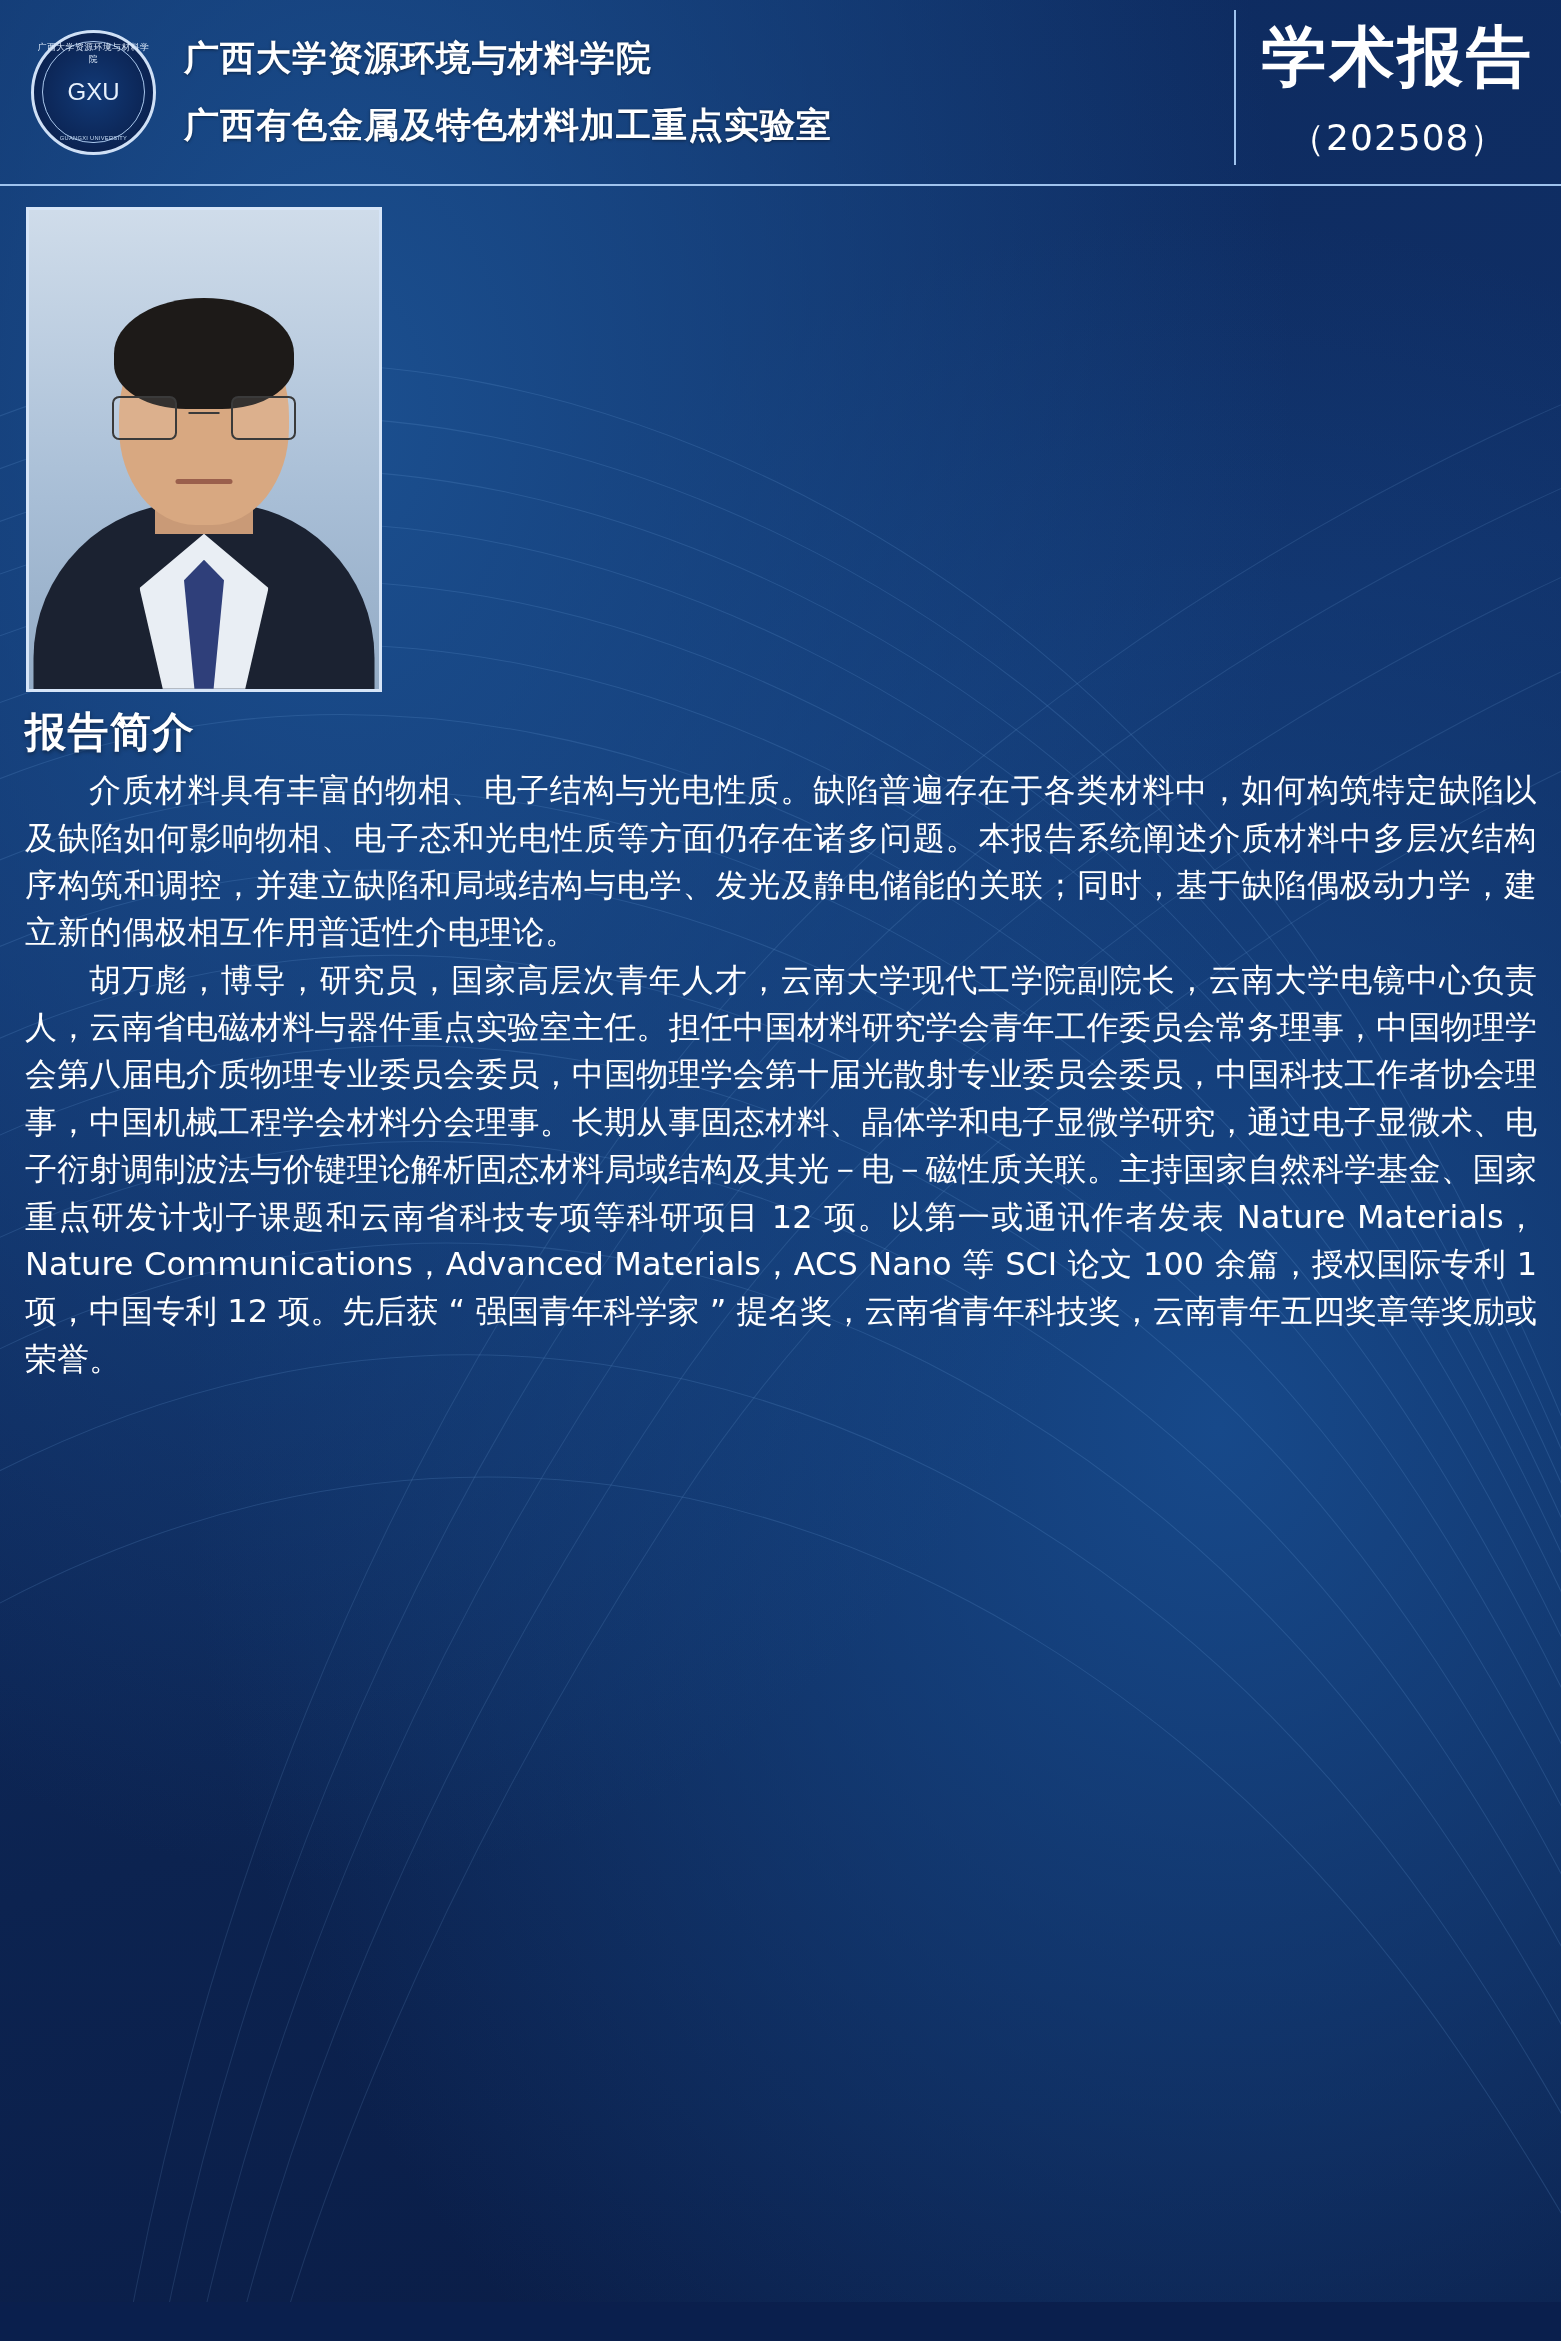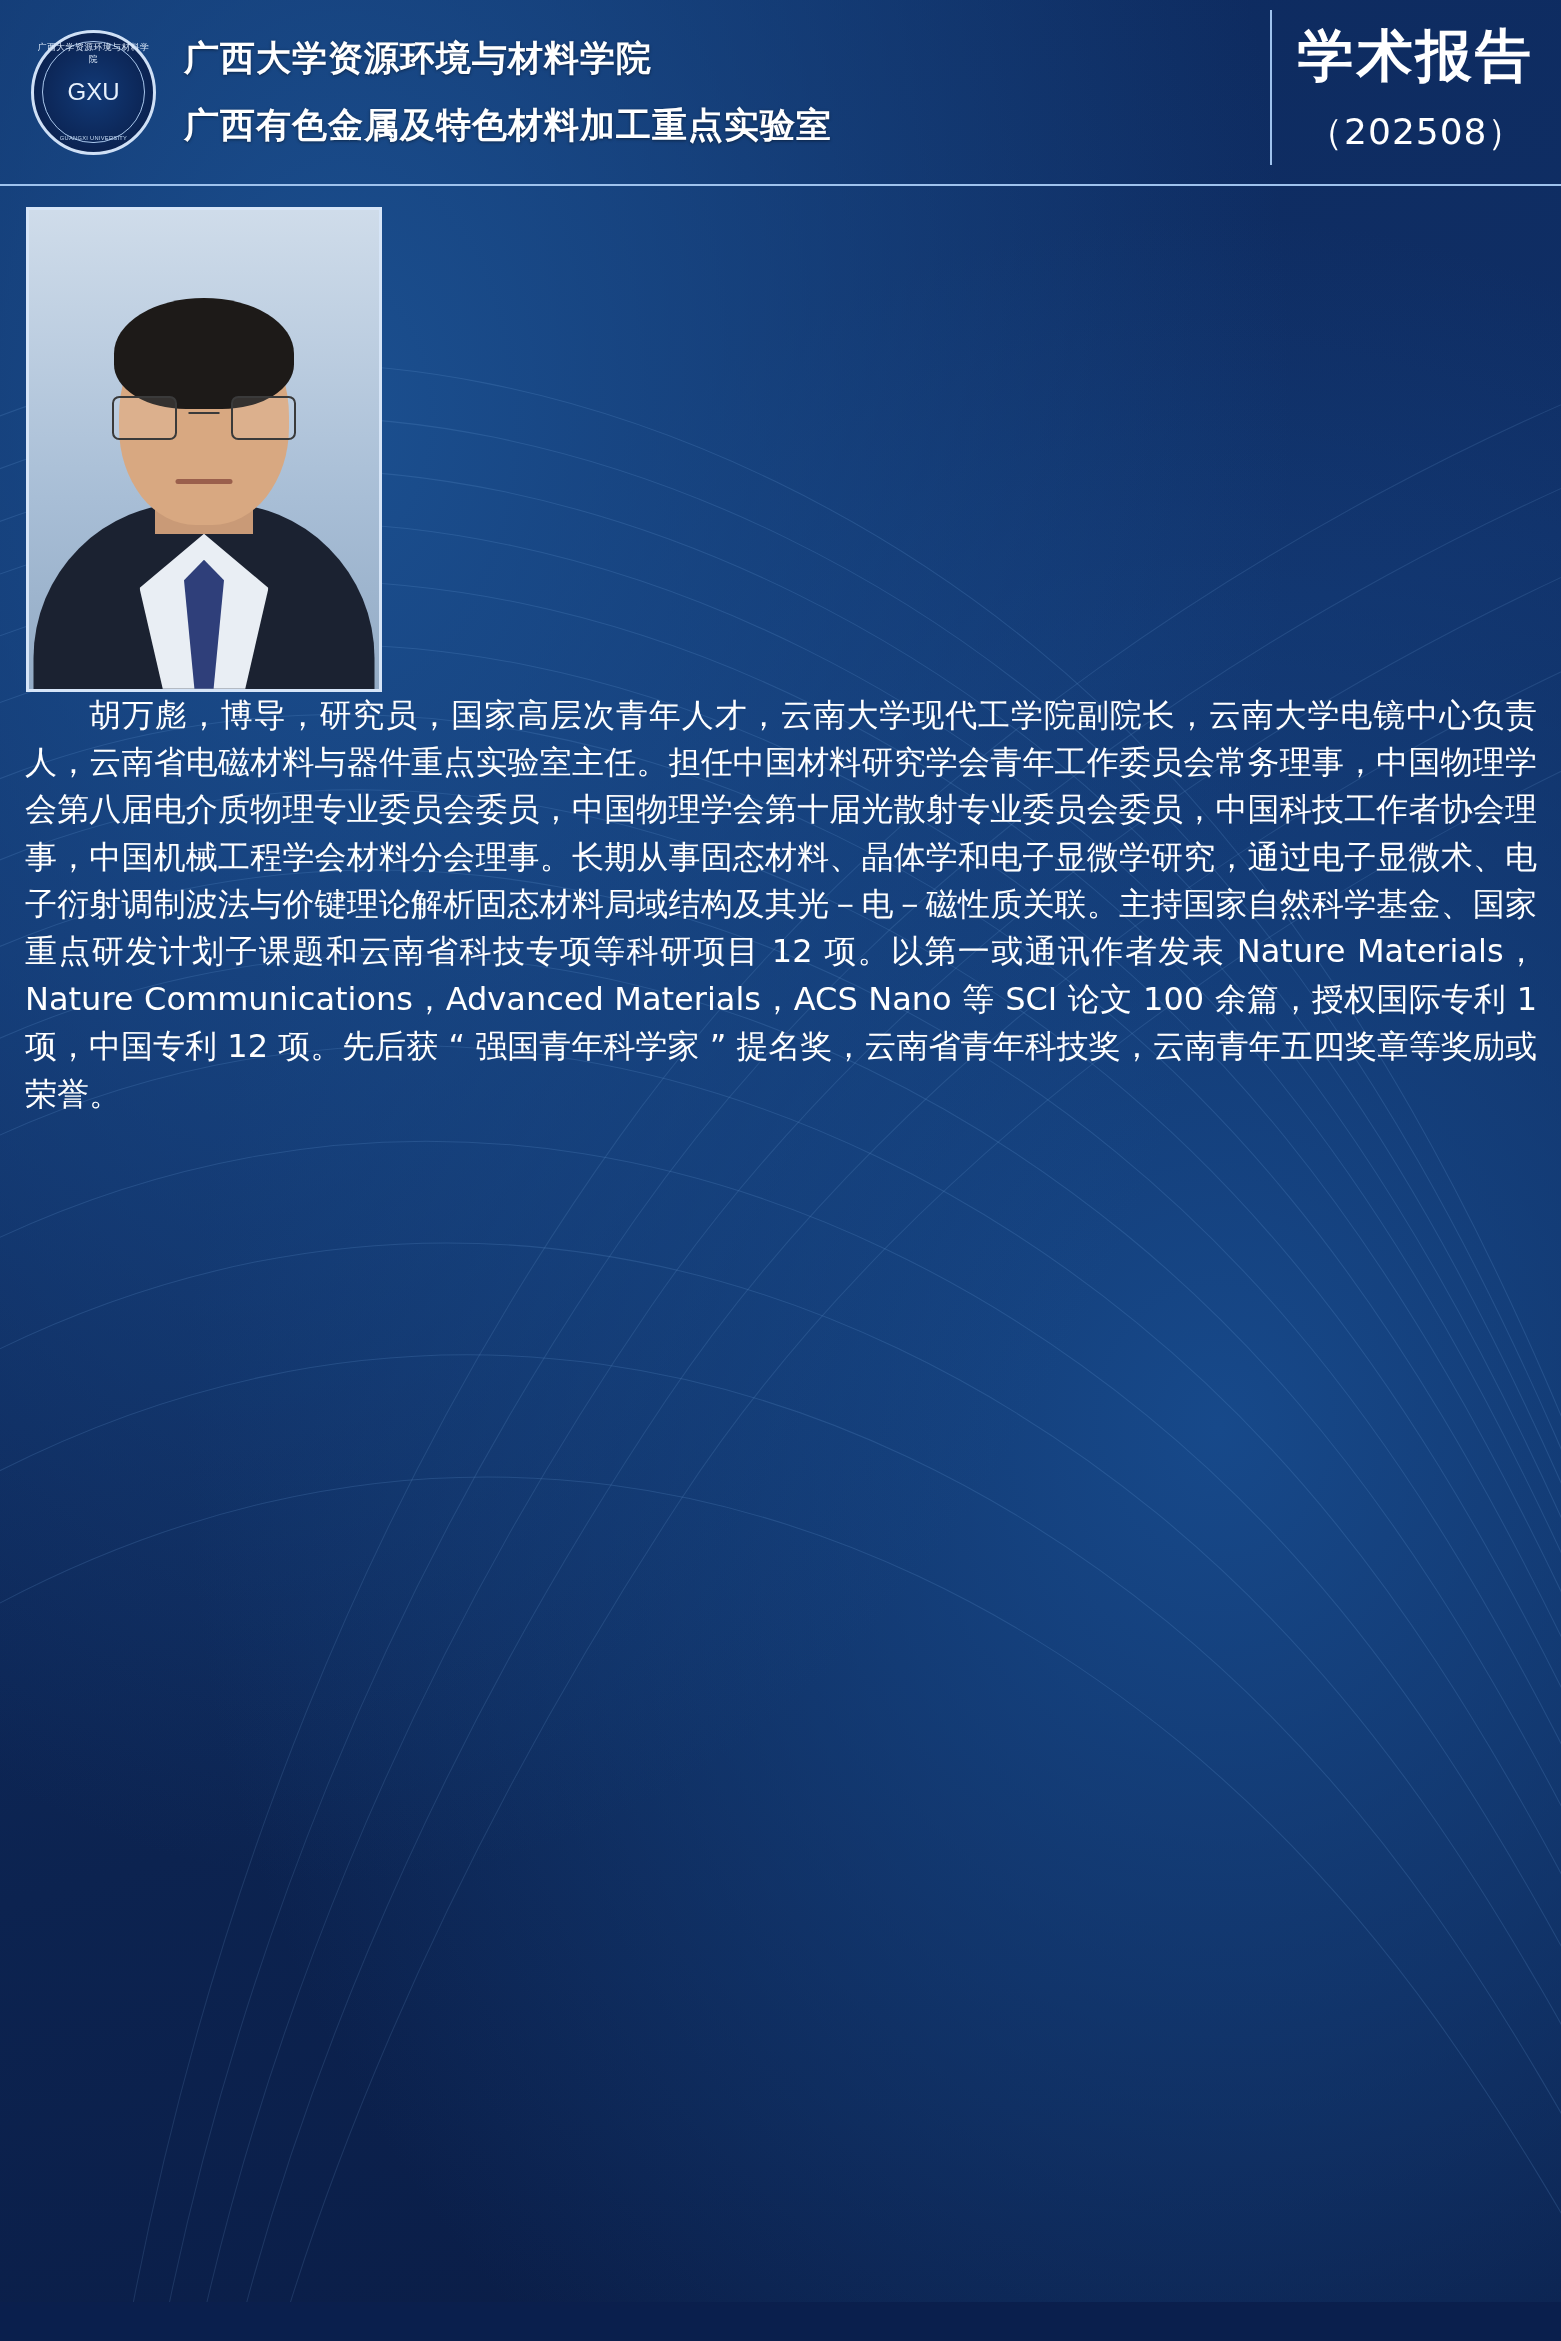--- a/index.html
+++ b/index.html
@@ -106,21 +106,21 @@
     text-align: center;
     padding-left: 26px;
     border-left: 2.6px solid #9fc3ee;
     height: 155px;
     display: flex;
     flex-direction: column;
     justify-content: center;
     gap: 13.4px;
   }
   .report-badge .b1 {
-    font-size: 56px;
+    font-size: 65px;
     font-weight: bold;
     letter-spacing: 3.1px;
     color: #ffffff;
     font-family: "DejaVu Sans", sans-serif;
   }
   .report-badge .b2 {
     font-size: 36px;
     letter-spacing: 1px;
     color: #ffffff;
     font-family: "DejaVu Sans", sans-serif;
@@ -290,19 +290,23 @@
       <div class="p-neck"></div>
       <div class="p-head"></div>
       <div class="p-hair"></div>
       <div class="p-glass-l"></div>
       <div class="p-glass-r"></div>
       <div class="p-bridge"></div>
       <div class="p-mouth"></div>
     </div>
   </div>
 
+  <div class="section">
+    <div class="section-title">报告简介</div>
+    <div class="body-text">介质材料具有丰富的物相、电子结构与光电性质。缺陷普遍存在于各类材料中，如何构筑特定缺陷以及缺陷如何影响物相、电子态和光电性质等方面仍存在诸多问题。本报告系统阐述介质材料中多层次结构序构筑和调控，并建立缺陷和局域结构与电学、发光及静电储能的关联；同时，基于缺陷偶极动力学，建立新的偶极相互作用普适性介电理论。</div>
+  </div>
 
   <div class="section">
     <div class="body-text mono-mix">胡万彪，博导，研究员，国家高层次青年人才，云南大学现代工学院副院长，云南大学电镜中心负责人，云南省电磁材料与器件重点实验室主任。担任中国材料研究学会青年工作委员会常务理事，中国物理学会第八届电介质物理专业委员会委员，中国物理学会第十届光散射专业委员会委员，中国科技工作者协会理事，中国机械工程学会材料分会理事。长期从事固态材料、晶体学和电子显微学研究，通过电子显微术、电子衍射调制波法与价键理论解析固态材料局域结构及其光－电－磁性质关联。主持国家自然科学基金、国家重点研发计划子课题和云南省科技专项等科研项目 12 项。以第一或通讯作者发表 Nature Materials，Nature Communications，Advanced Materials，ACS Nano 等 SCI 论文 100 余篇，授权国际专利 1 项，中国专利 12 项。先后获 “ 强国青年科学家 ” 提名奖，云南省青年科技奖，云南青年五四奖章等奖励或荣誉。</div>
   </div>
 
 </div>
 
 
 </body></html>

